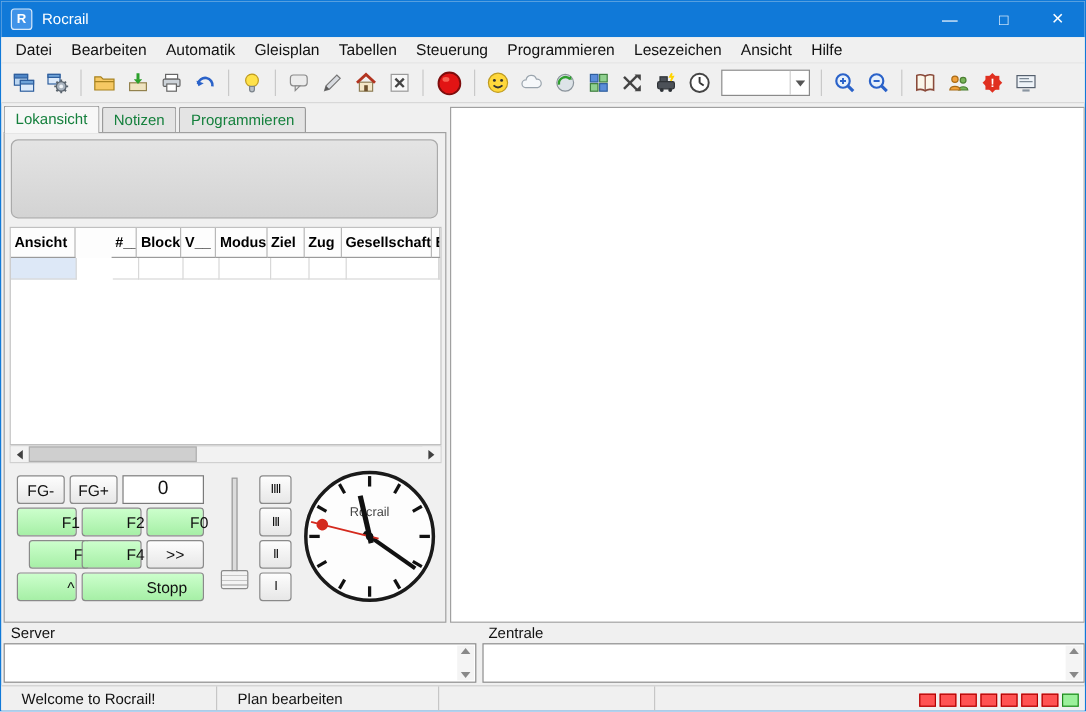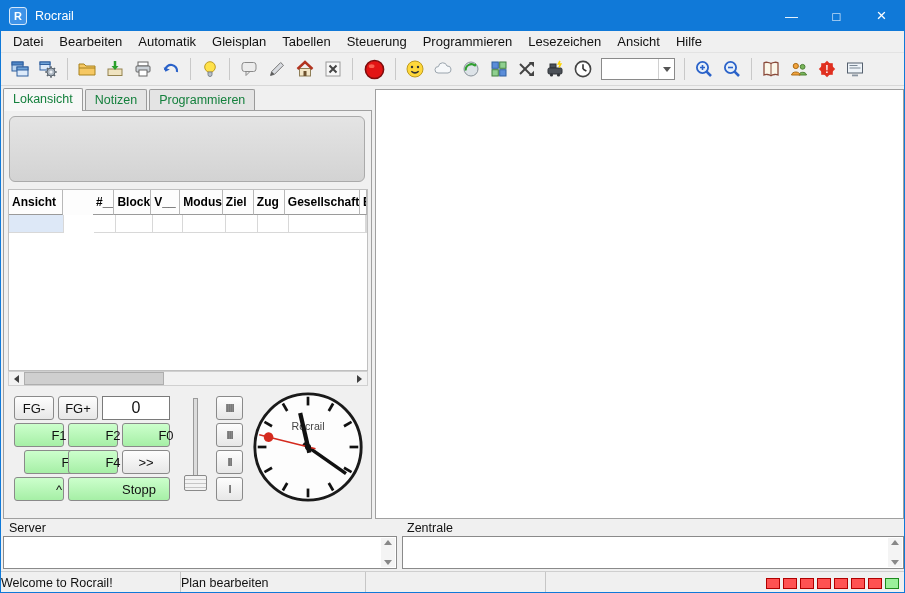--- a/index.html
+++ b/index.html
@@ -82,21 +82,21 @@
   .lbl-zentrale{left:406px;top:520px;}
   .textpane{position:absolute;top:535px;height:33px;background:#fff;border:1px solid #8a8a8a;font-size:12px;padding:2px 18px 2px 4px;}
   .tp-server{left:2px;width:394px;}
   .tp-zentrale{left:401px;width:502px;}
   .mini-scroll{position:absolute;right:1px;top:1px;bottom:1px;width:14px;background:#f4f4f4;display:flex;flex-direction:column;justify-content:space-between;align-items:center;padding:2px 0;}
   .tri-u{width:0;height:0;border-left:4px solid transparent;border-right:4px solid transparent;border-bottom:5px solid #888;}
   .tri-d{width:0;height:0;border-left:4px solid transparent;border-right:4px solid transparent;border-top:5px solid #888;}
 
   
   .statusbar{position:absolute;left:0;top:570px;width:100%;height:23px;background:#f0f0f0;border-top:1px solid #cfcfcf;display:flex;align-items:center;font-size:12.5px;color:#111;}
-  .sseg{height:100%;display:flex;align-items:center;padding-left:0;border-right:1px solid #c6c6c6;white-space:nowrap;overflow:hidden;}
+  .sseg{height:100%;display:flex;align-items:center;padding-left:17px;border-right:1px solid #c6c6c6;white-space:nowrap;overflow:hidden;}
   .sg1{width:180px;}.sg2{width:185px;}.sg3{width:180px;}.sg4{width:170px;}
   .sg5{flex:1;border-right:none;justify-content:flex-end;padding-right:5px;}
   .ind{width:14px;height:11px;border:1px solid;margin-left:3px;flex:0 0 auto;}
 </style>
 </head>
 <body>
 
 <div class="window">
 
   <div class="titlebar">

